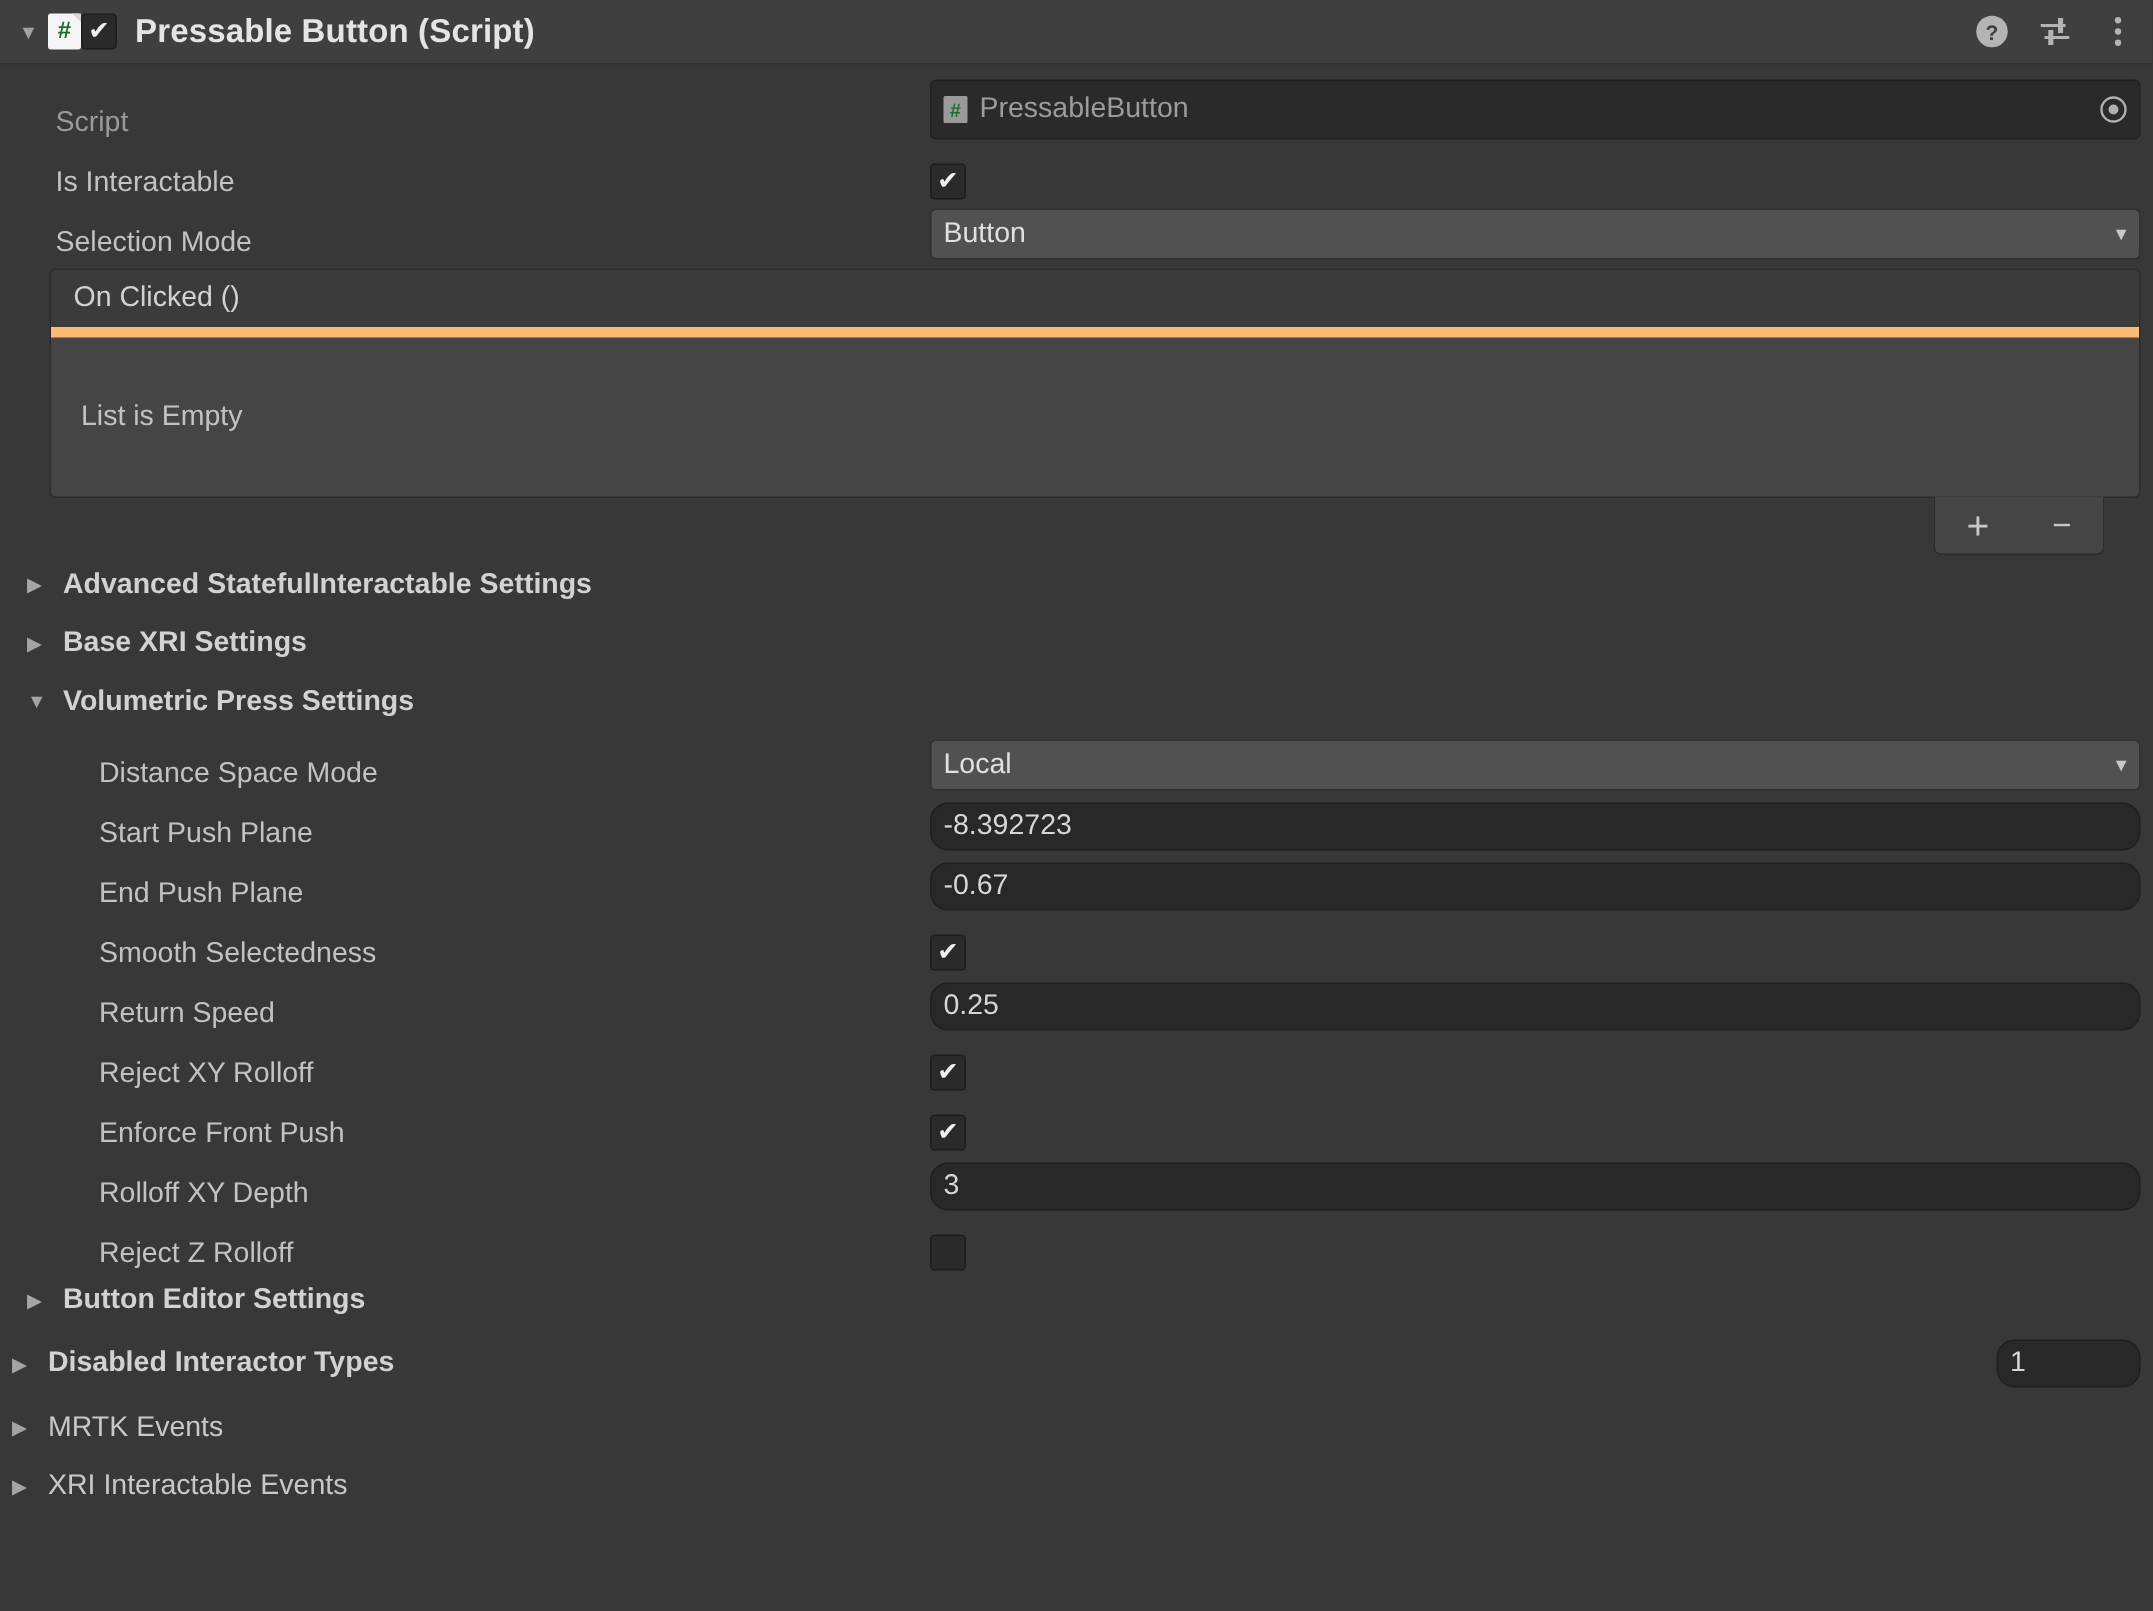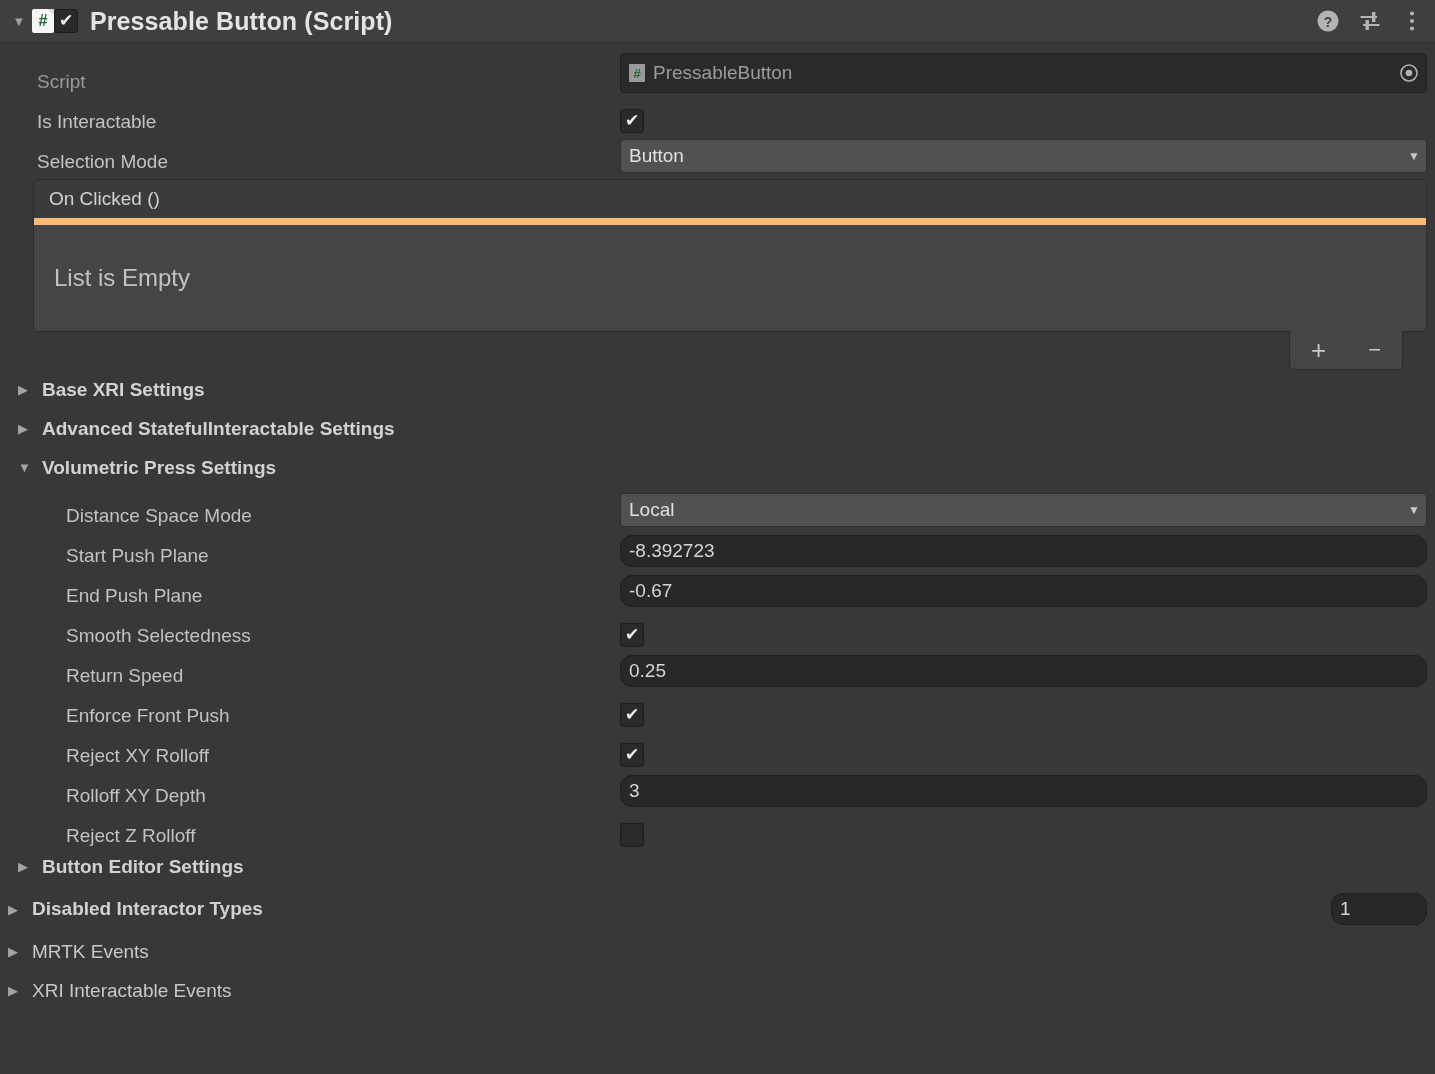--- a/index.html
+++ b/index.html
@@ -44,21 +44,21 @@
     width: 24px; height: 24px; background: #2a2a2a;
     border: 1px solid #1d1d1d; border-radius: 3px;
     display: inline-flex; align-items: center; justify-content: center;
     box-sizing: border-box; flex: none;
   }
   .chk.on::before {
     content: "\2714"; color: #f0f0f0; font-size: 17px; line-height: 1;
     margin-top: -1px;
   }
   .comp-title {
-    font-size: 25px; font-weight: bold; color: #e4e4e4; margin-left: 12px;
+    font-size: 22px; font-weight: bold; color: #e4e4e4; margin-left: 12px;
     letter-spacing: .1px;
   }
   .header-tools { margin-left: auto; display: flex; align-items: center; gap: 16px; }
   .ico { width: 26px; height: 26px; display: block; }
 
   
   .row {
     display: flex; align-items: flex-end; height: 40px;
     padding-left: 37px; box-sizing: border-box;
   }
@@ -106,21 +106,21 @@
   .evt-box {
     border: 1px solid #2c2c2c; border-radius: 4px; overflow: hidden;
     background: #454545;
   }
   .evt-head {
     height: 38px; background: #3b3b3b; border-bottom: 7px solid #fdba74;
     display: flex; align-items: center; padding-left: 15px;
     font-size: 19px; color: #d2d2d2;
   }
   .evt-body { height: 106px; display: flex; align-items: center; padding-left: 20px; }
-  .evt-empty { font-size: 24px; color: #c2c2c2; }
+  .evt-empty { font-size: 19px; color: #c2c2c2; }
   .evt-footer { display: flex; justify-content: flex-end; margin-top: -1px; padding-right: 24px; }
   .pm-box {
     background: #454545; border: 1px solid #2c2c2c; border-top: none;
     border-radius: 0 0 5px 5px;
     width: 112px; height: 38px;
     display: flex; align-items: center; justify-content: space-around;
   }
   .pm-btn { color: #c8c8c8; font-size: 26px; line-height: 1; user-select: none; }
   .pm-btn.minus { font-size: 22px; }
 
@@ -217,26 +217,26 @@
     <div class="evt-footer">
       <div class="pm-box">
         <span class="pm-btn">+</span>
         <span class="pm-btn minus">−</span>
       </div>
     </div>
   </div>
 
   <div class="sec">
     <span class="tri closed"></span>
+    <span class="sec-lbl">Advanced StatefulInteractable Settings</span>
+  </div>
+
+  <div class="sec">
+    <span class="tri closed"></span>
     <span class="sec-lbl">Base XRI Settings</span>
-  </div>
-
-  <div class="sec">
-    <span class="tri closed"></span>
-    <span class="sec-lbl">Advanced StatefulInteractable Settings</span>
   </div>
 
   <div class="sec">
     <span class="tri open"></span>
     <span class="sec-lbl">Volumetric Press Settings</span>
   </div>
 
   <div class="row indent">
     <span class="lbl">Distance Space Mode</span>
     <span class="field">
@@ -274,26 +274,26 @@
   <div class="row indent">
     <span class="lbl">Return Speed</span>
     <span class="field">
       <span class="numfield">
           <span>0.25</span>
         </span>
     </span>
   </div>
 
   <div class="row indent">
+    <span class="lbl">Reject XY Rolloff</span>
+    <span class="chk on"></span>
+  </div>
+
+  <div class="row indent">
     <span class="lbl">Enforce Front Push</span>
-    <span class="chk on"></span>
-  </div>
-
-  <div class="row indent">
-    <span class="lbl">Reject XY Rolloff</span>
     <span class="chk on"></span>
   </div>
 
   <div class="row indent">
     <span class="lbl">Rolloff XY Depth</span>
     <span class="field">
       <span class="numfield">
           <span>3</span>
         </span>
     </span>

